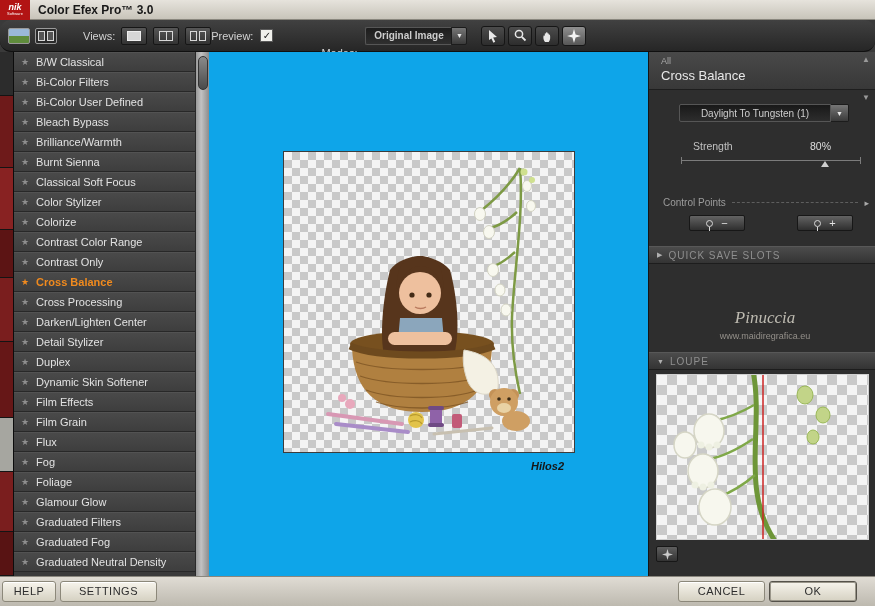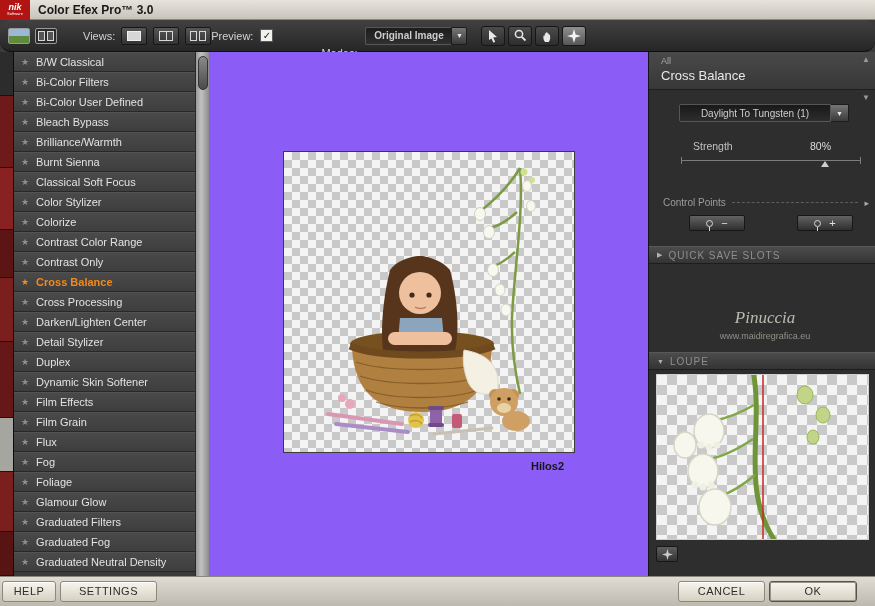--- a/index.html
+++ b/index.html
@@ -61,21 +61,21 @@
   .filter-item .star { color:#8f8f8f; font-size:9px; }
   .filter-item .fl-label { color:#e2e2e2; font-size:11px; white-space:nowrap; }
   .filter-item.selected .fl-label { color:#f08a1e; font-weight:bold; }
   .filter-item.selected .star { color:#f08a1e; }
 
   .list-scrollbar { width:14px; background:linear-gradient(90deg,#9a9a9a,#c2c2c2 40%,#8c8c8c);
     border-left:1px solid #2a2a2a; position:relative; }
   .scroll-thumb { position:absolute; top:4px; left:2px; width:10px; height:34px; border-radius:5px;
     background:linear-gradient(#8a8a8a,#4a4a4a); border:1px solid #333; }
 
-  .canvas { flex:1; position:relative; background:#8b5cf6; }
+  .canvas { flex:1; position:relative; background:#0ea5e9;font-style:italic; }
   .checker { background:repeating-conic-gradient(#c9c9c9 0% 25%, #f4f4f4 0% 50%); background-size:16px 16px; }
   .artboard { position:absolute; left:75px; top:100px; width:290px; height:300px;
     box-shadow:0 0 0 1px #3c3c3c; }
   .caption { position:absolute; left:75px; top:408px; width:290px; text-align:right; padding-right:10px; }
   .cap-name { font-size:11px; font-weight:bold; color:#161616; }
   .cap-size { font-size:10px; color:#262626; margin-top:2px; }
 
   
   .panel { width:227px; position:relative; background:#2e2e2e; border-left:1px solid #151515; }
   .panel-header { position:absolute; top:0; left:0; right:0; height:38px;

